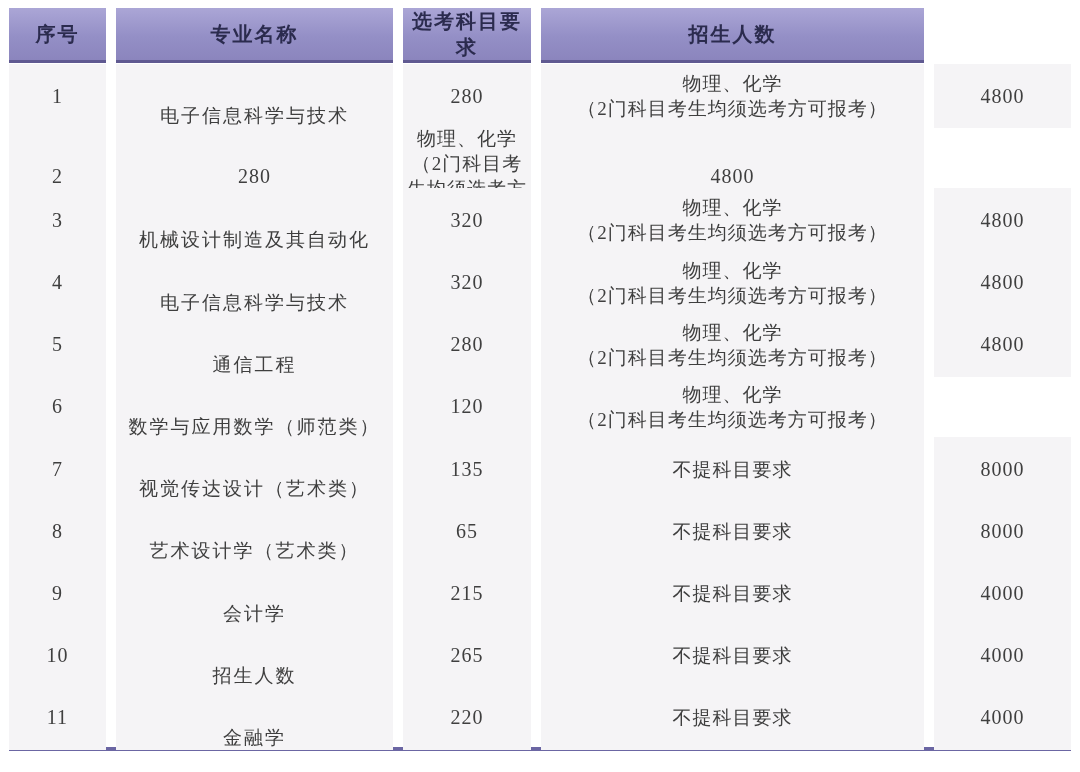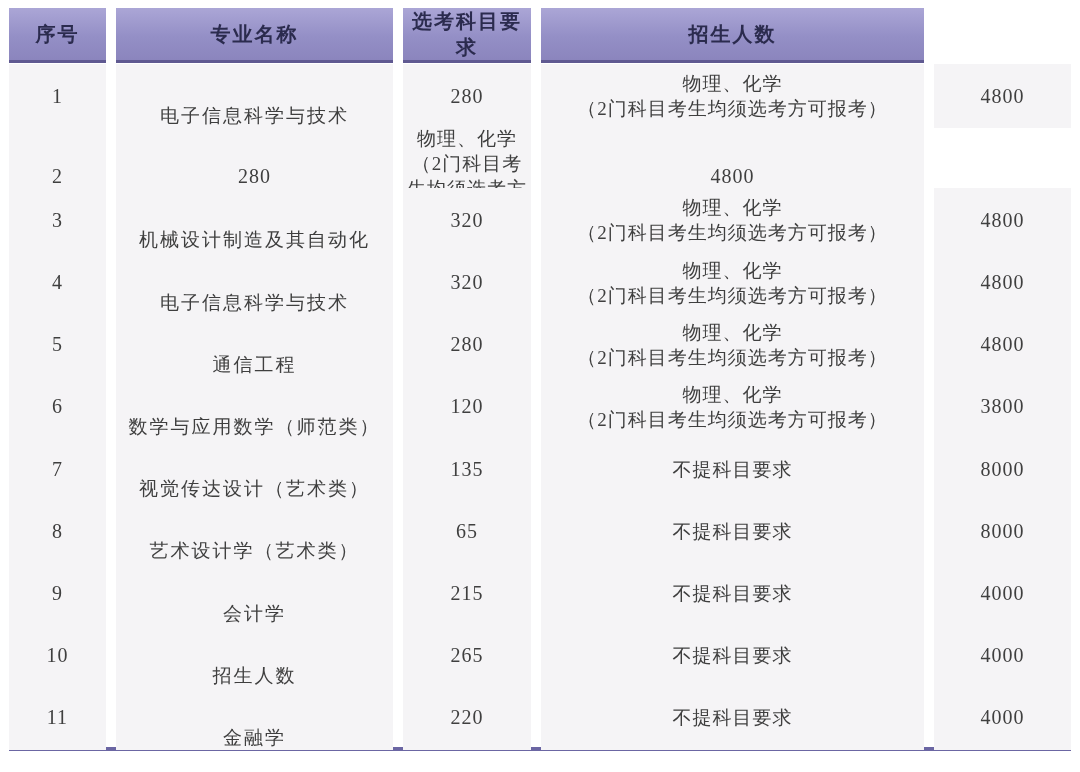--- a/index.html
+++ b/index.html
@@ -205,23 +205,20 @@
     <div class="cell">
       <span class="major-text">数学与应用数学（师范类）</span>
     </div>
     <div class="cell">
       <span class="num">120</span>
     </div>
     <div class="cell">
       <span class="subj-line">物理、化学</span>
       <span class="subj-line">（2门科目考生均须选考方可报考）</span>
     </div>
-    <div class="cell">
-      <span class="num">3800</span>
-    </div>
   </div>
 
   <div class="grid-row row">
     <div class="cell">
       <span class="num">7</span>
     </div>
     <div class="cell">
       <span class="major-text">视觉传达设计（艺术类）</span>
     </div>
     <div class="cell">

